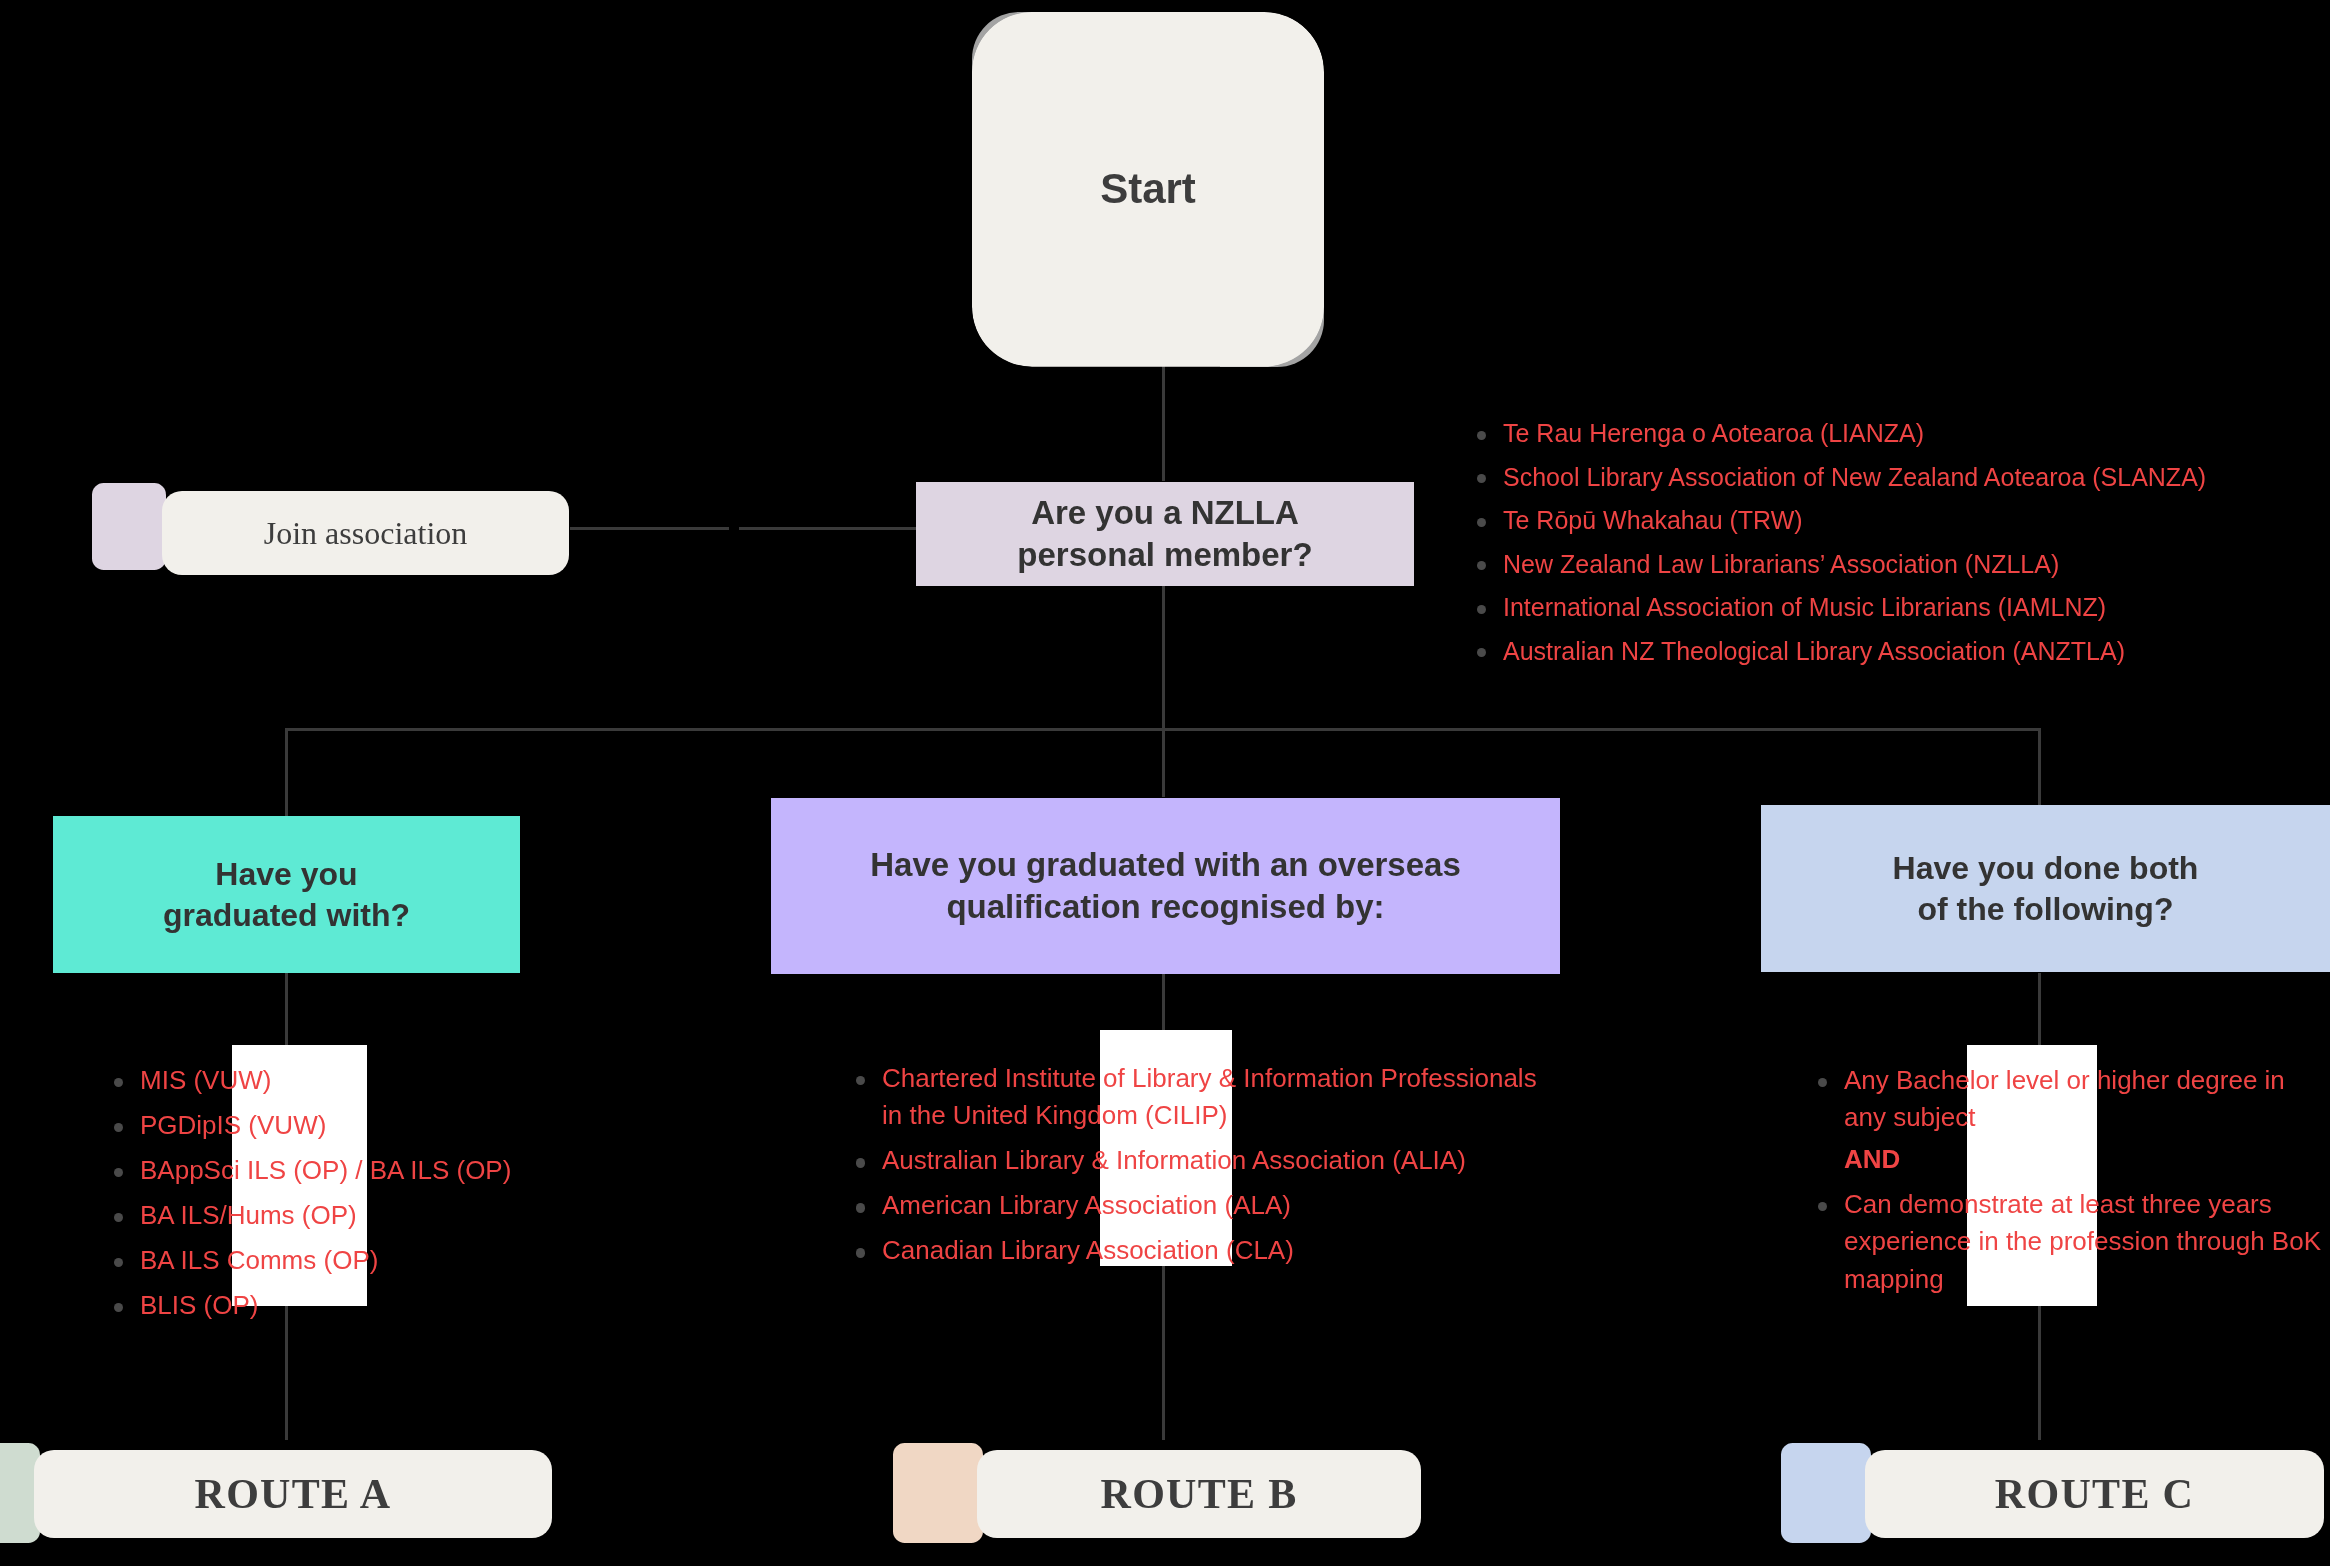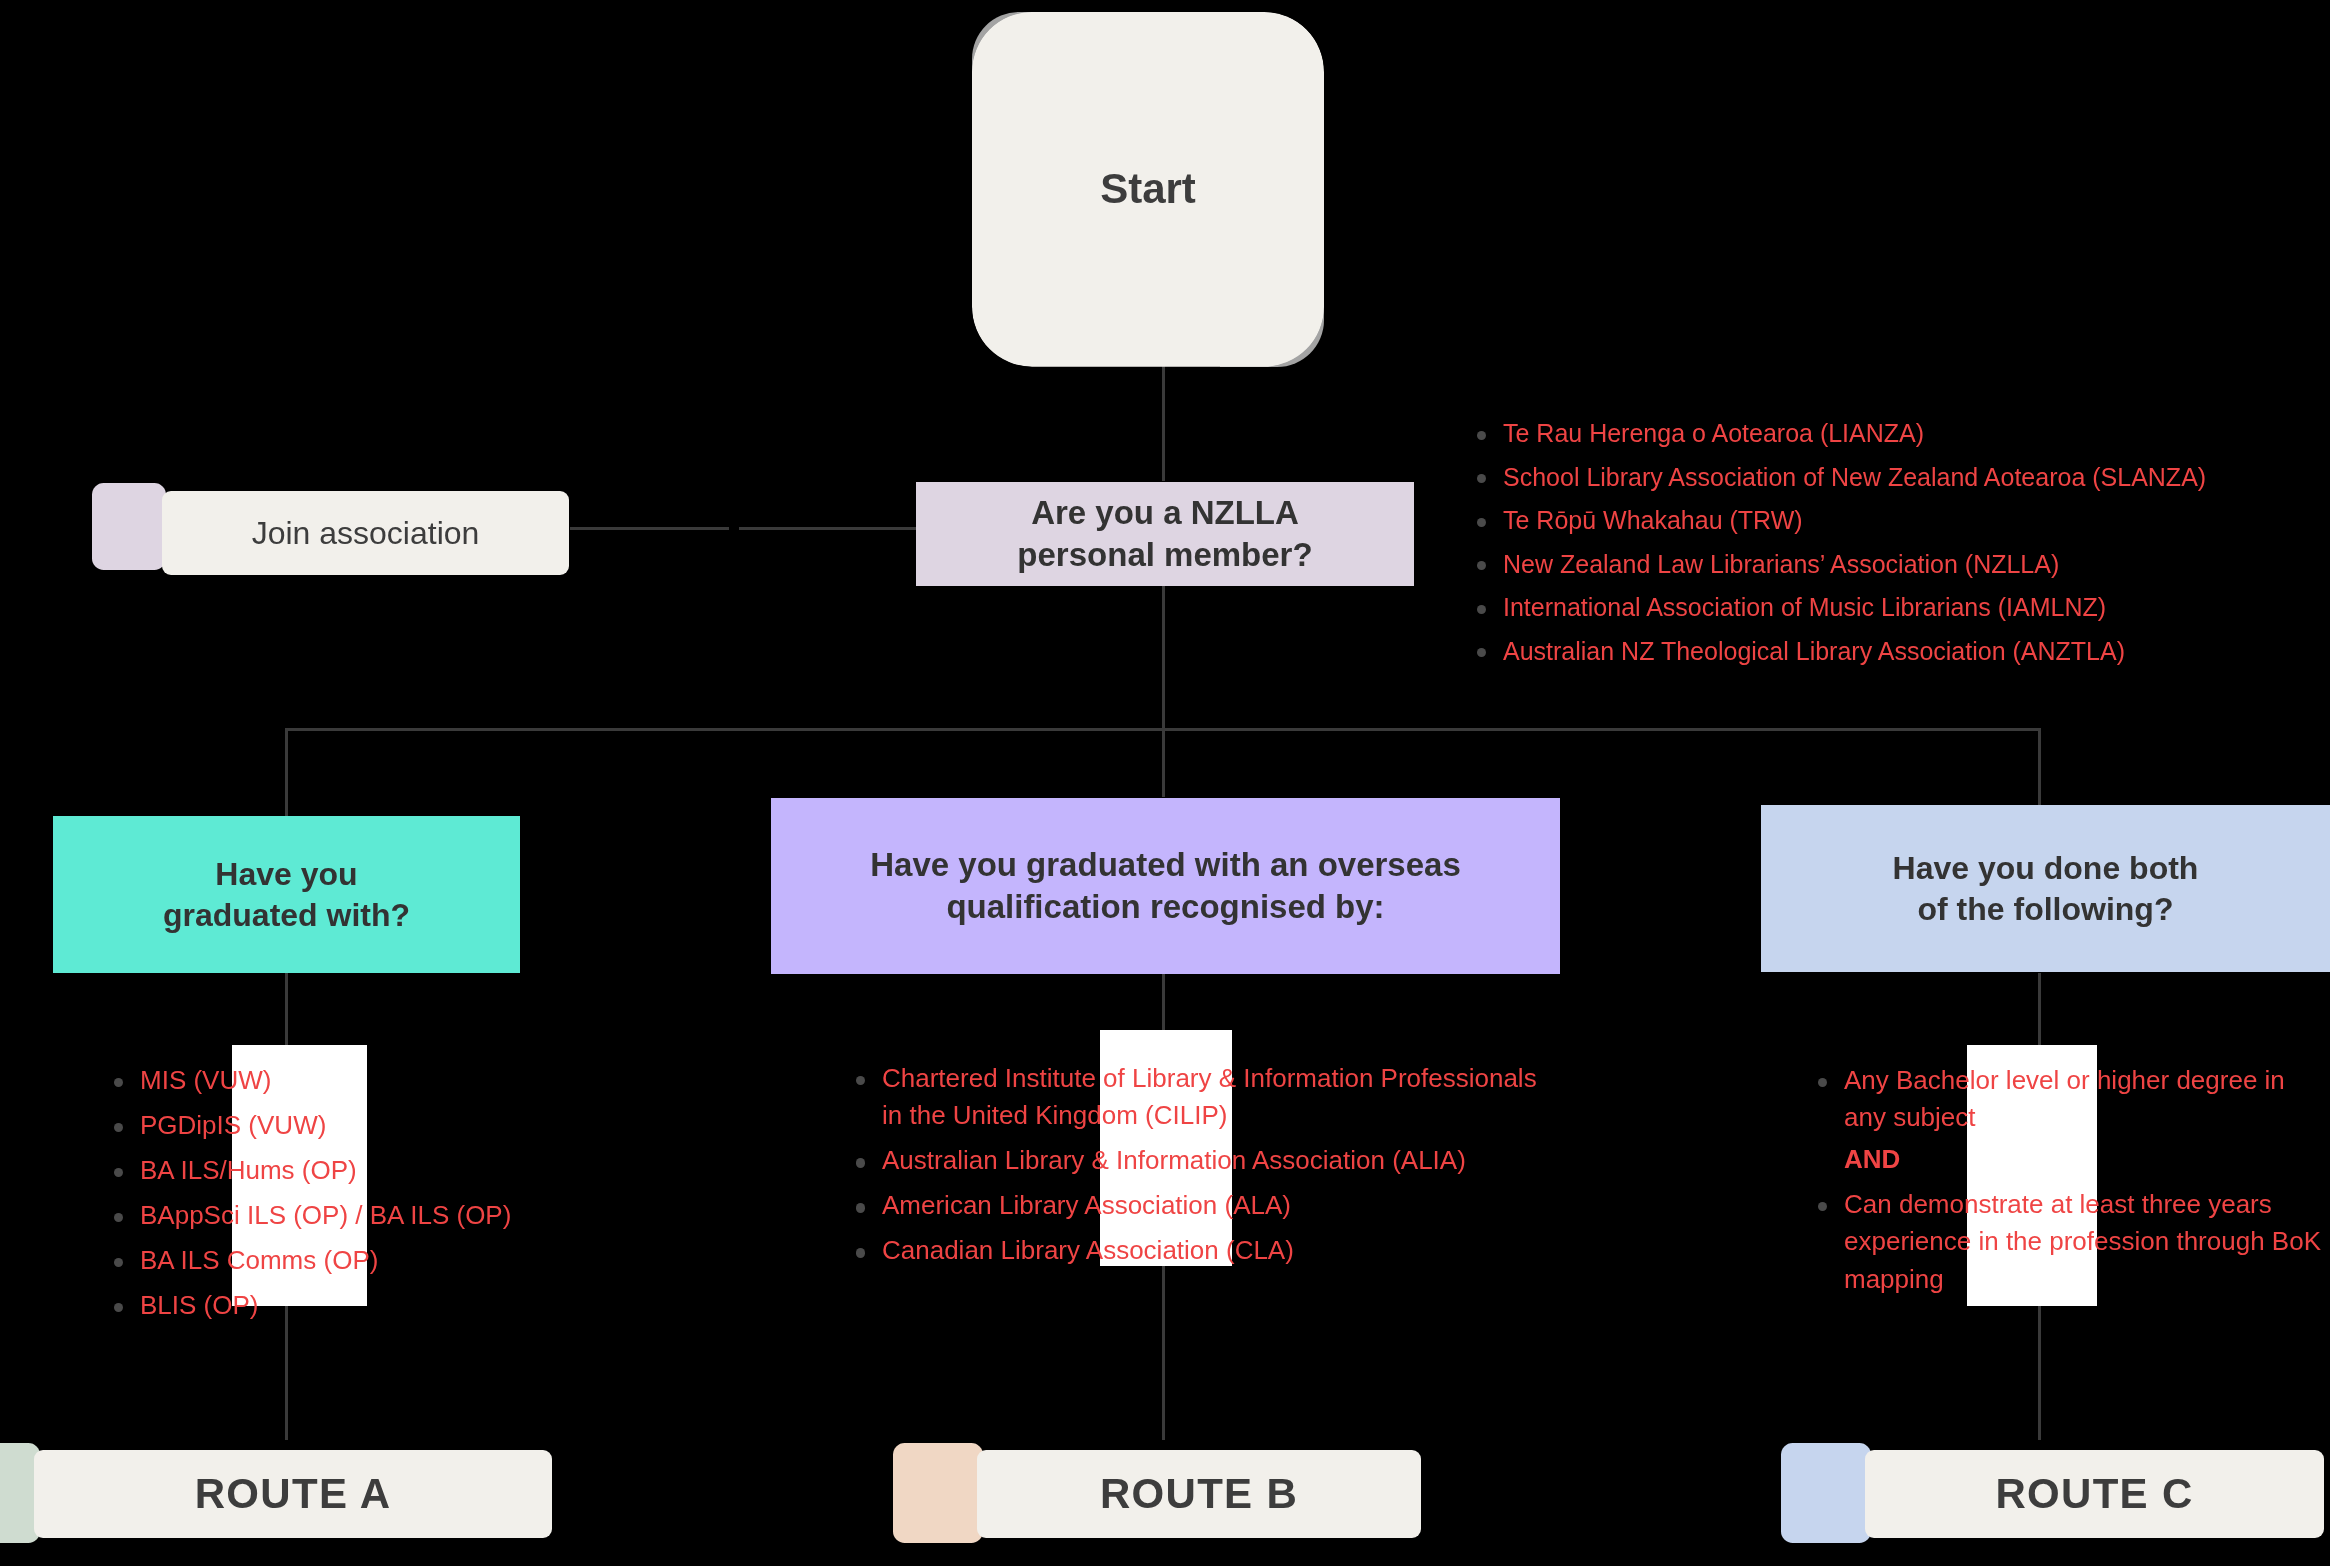--- a/index.html
+++ b/index.html
@@ -25,22 +25,22 @@
   .qbox{position:absolute;display:flex;align-items:center;justify-content:center;
         text-align:center;font-weight:700;color:#333;line-height:1.28;padding:0 15px;
         box-sizing:border-box;}
 
   
   .pill{position:absolute;height:87px;}
   .pill .tab{position:absolute;left:0;top:0;width:74px;height:87px;border-radius:11.7px;}
   .pill .tabshadow{position:absolute;left:59px;top:0;width:22px;height:87px;
                    background:rgba(0,0,0,.34);border-radius:0 5px 5px 0;}
   .pill .body{position:absolute;left:70px;top:8.4px;right:0;height:84px;
-              background:#f2f0eb;border-radius:9px;display:flex;align-items:center;
-              justify-content:center;color:#3d3d3d;}
+              background:#f2f0eb;border-radius:20px;display:flex;align-items:center;
+              justify-content:center;color:#3d3d3d;font-family:Liberation Serif, serif;}
 
   .pill.route{height:100px;}
   .pill.route .tab{height:100px;width:90px;}
   .pill.route .tabshadow{left:72px;height:100px;width:25px;}
   .pill.route .body{left:84px;height:88px;top:6.7px;
                     font-size:42px;font-weight:700;letter-spacing:1.3px;text-align:center;}
 
   
   .blist{position:absolute;list-style:none;margin:0;padding:0;color:#ef4444;}
   .blist li{position:relative;padding-left:38px;margin:0 0 7.5px 0;line-height:1.44;}
@@ -112,22 +112,22 @@
       <div>Have you</div>
       <div>graduated with?</div>
     </div>
   </div>
 
   <div class="wmask" style="left:232px;top:1045px;width:135px;height:261px;"></div>
 
   <ul class="blist" style="left:102px;top:1062px;width:518px;font-size:26px;">
     <li>MIS (VUW)</li>
     <li>PGDipIS (VUW)</li>
+    <li>BAppSci ILS (OP) / BA ILS (OP)</li>
     <li>BA ILS/Hums (OP)</li>
-    <li>BAppSci ILS (OP) / BA ILS (OP)</li>
     <li>BA ILS Comms (OP)</li>
     <li>BLIS (OP)</li>
   </ul>
 
   <div class="pill route" style="left:-50px;top:1443px;width:602px;">
     <div class="tabshadow"></div>
     <div class="tab" style="background:#cfdcd0;"></div>
     <div class="body">ROUTE A</div>
   </div>
 

